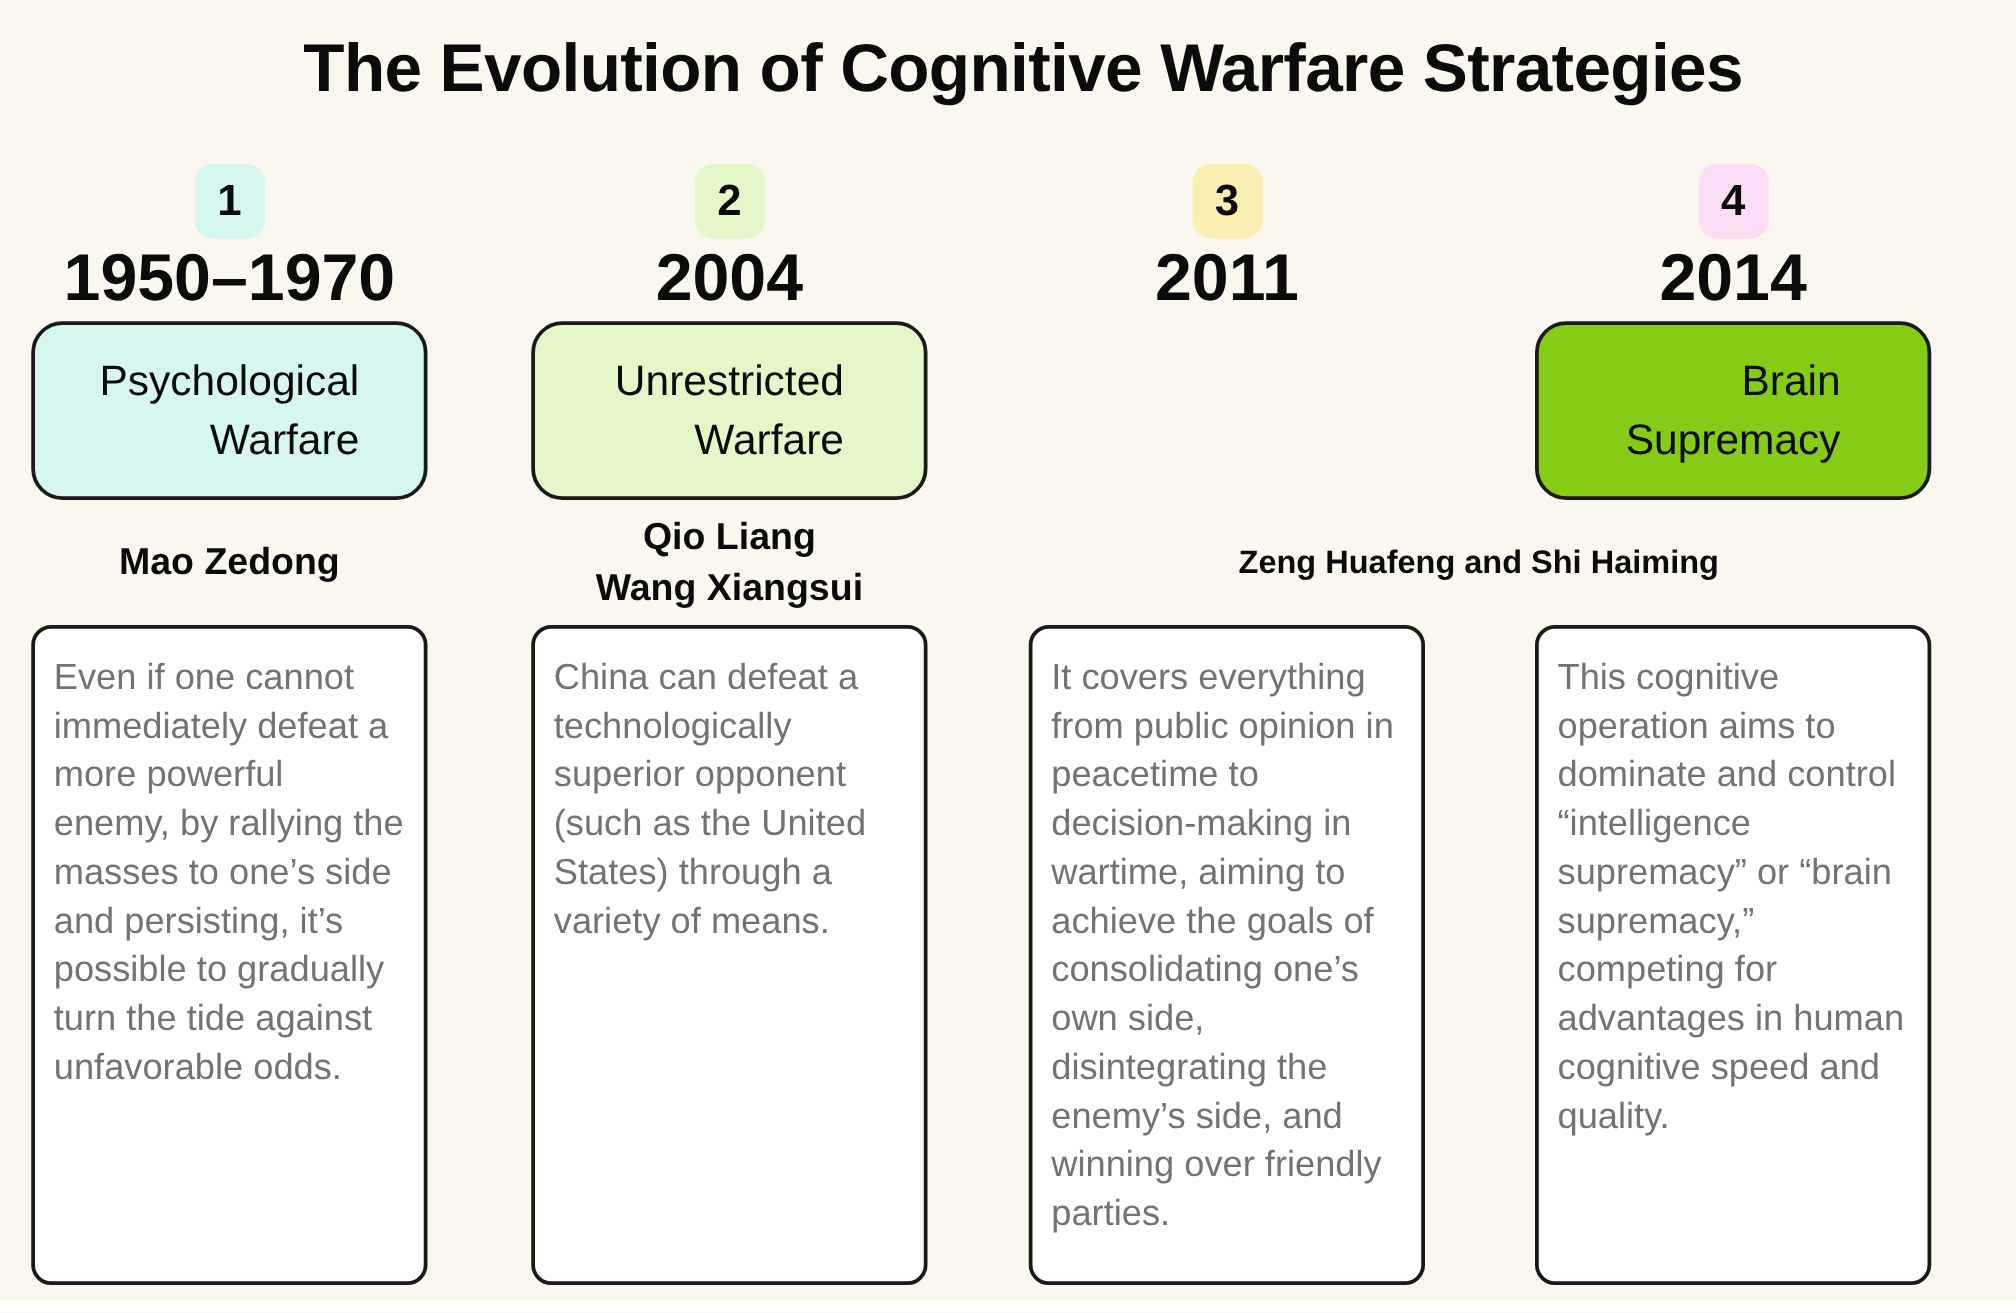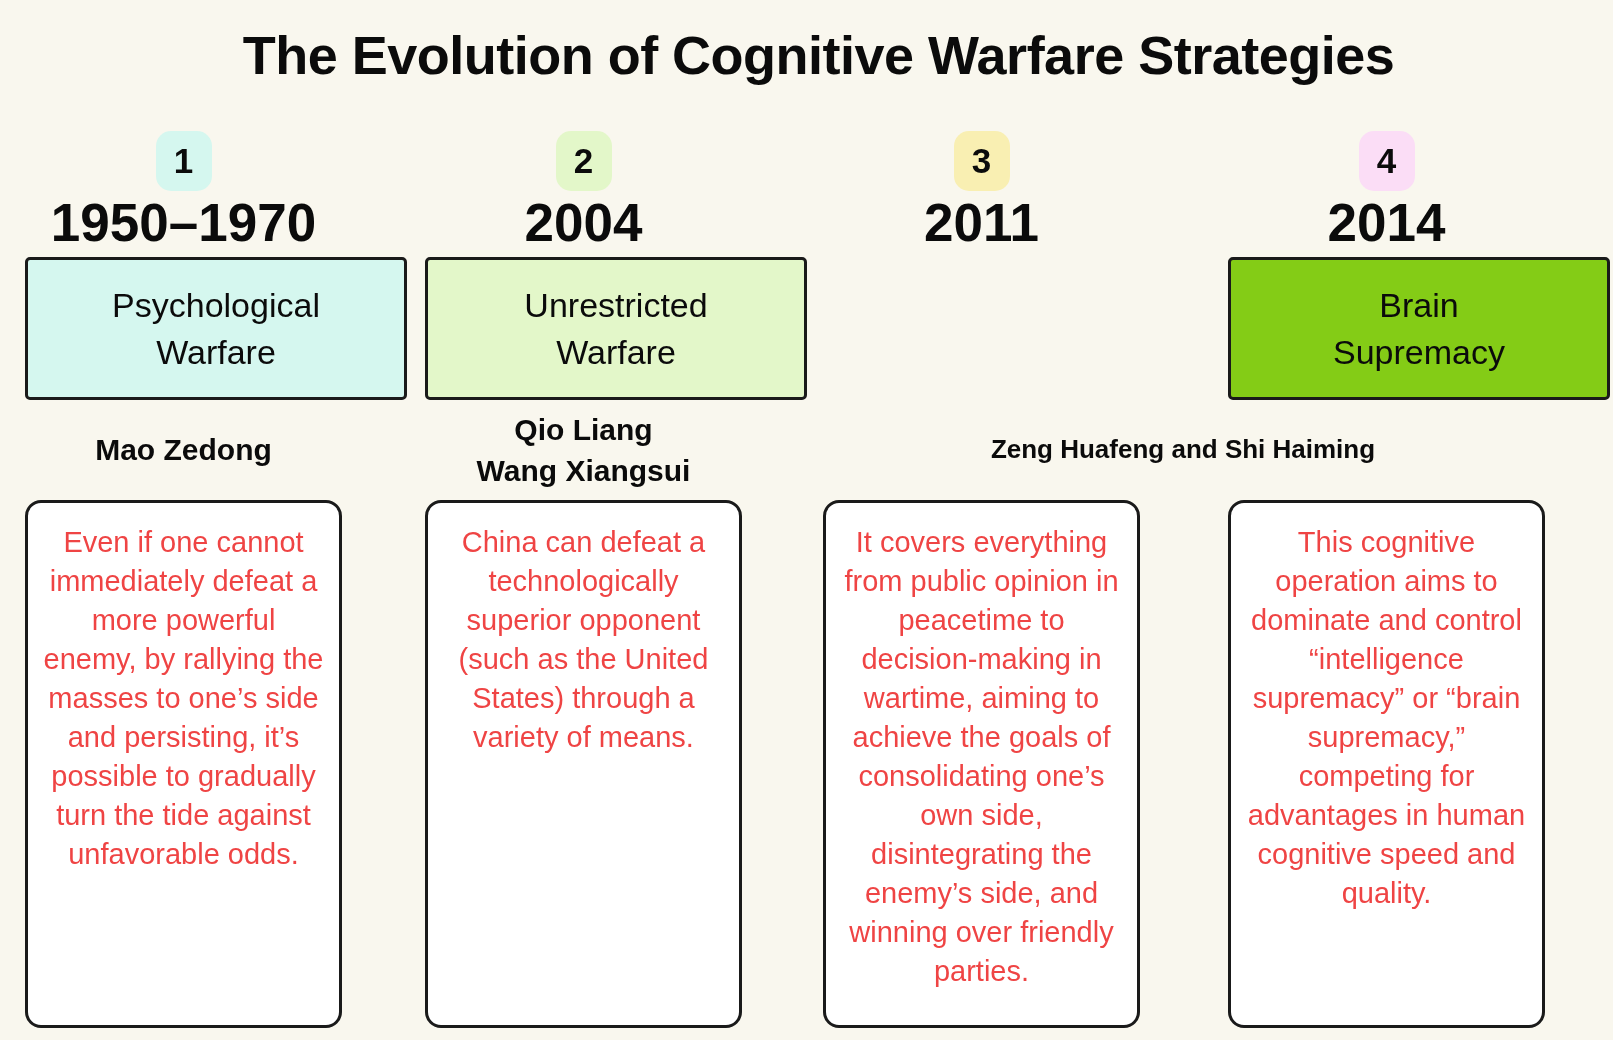--- a/index.html
+++ b/index.html
@@ -58,29 +58,29 @@
     width: 397px;
     text-align: center;
     font-size: 53px;
     font-weight: bold;
     white-space: nowrap;
   }
   .strategy-box {
     position: absolute;
     top: 257px;
     left: 0;
-    width: 382px;
+    width: 317px;
     height: 143px;
     box-sizing: border-box;
     border: 3px solid #1a1a1a;
-    border-radius: 5px;
+    border-radius: 25px;
     display: flex;
     align-items: center;
     justify-content: center;
-    text-align: center;
+    text-align: right;
     font-size: 34px;
     line-height: 47px;
     white-space: pre-line;
   }
   .author {
     position: absolute;
     left: -40px;
     width: 397px;
     text-align: center;
     font-size: 30px;
@@ -108,22 +108,22 @@
     height: 528px;
     box-sizing: border-box;
     background: #ffffff;
     border: 3px solid #1a1a1a;
     border-radius: 16px;
     padding: 20px 15px;
   }
   .desc-text {
     font-size: 29px;
     line-height: 39px;
-    text-align: center;
-    color: #ef4444;
+    text-align: left;
+    color: #737373;
   }
   .bottom-edge {
     position: absolute;
     bottom: 0;
     left: 0;
     width: 100%;
     height: 10px;
     background: #ffffff;
   }
 </style>

